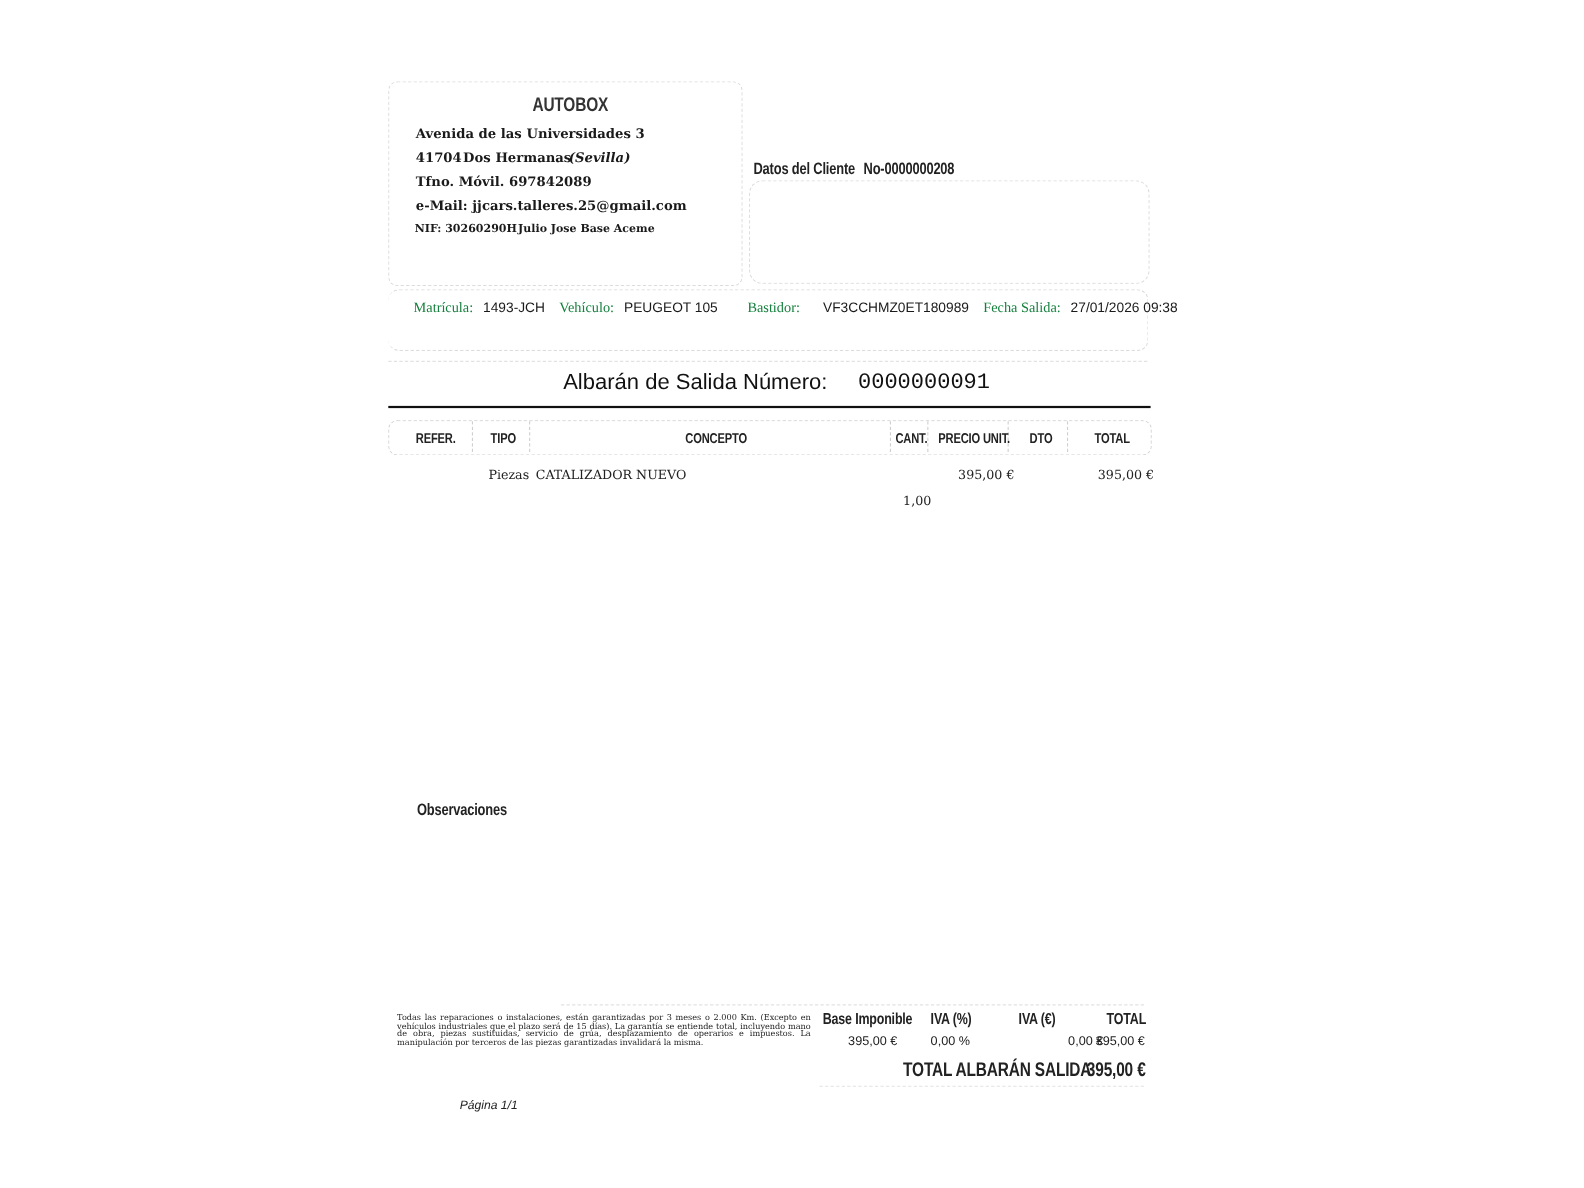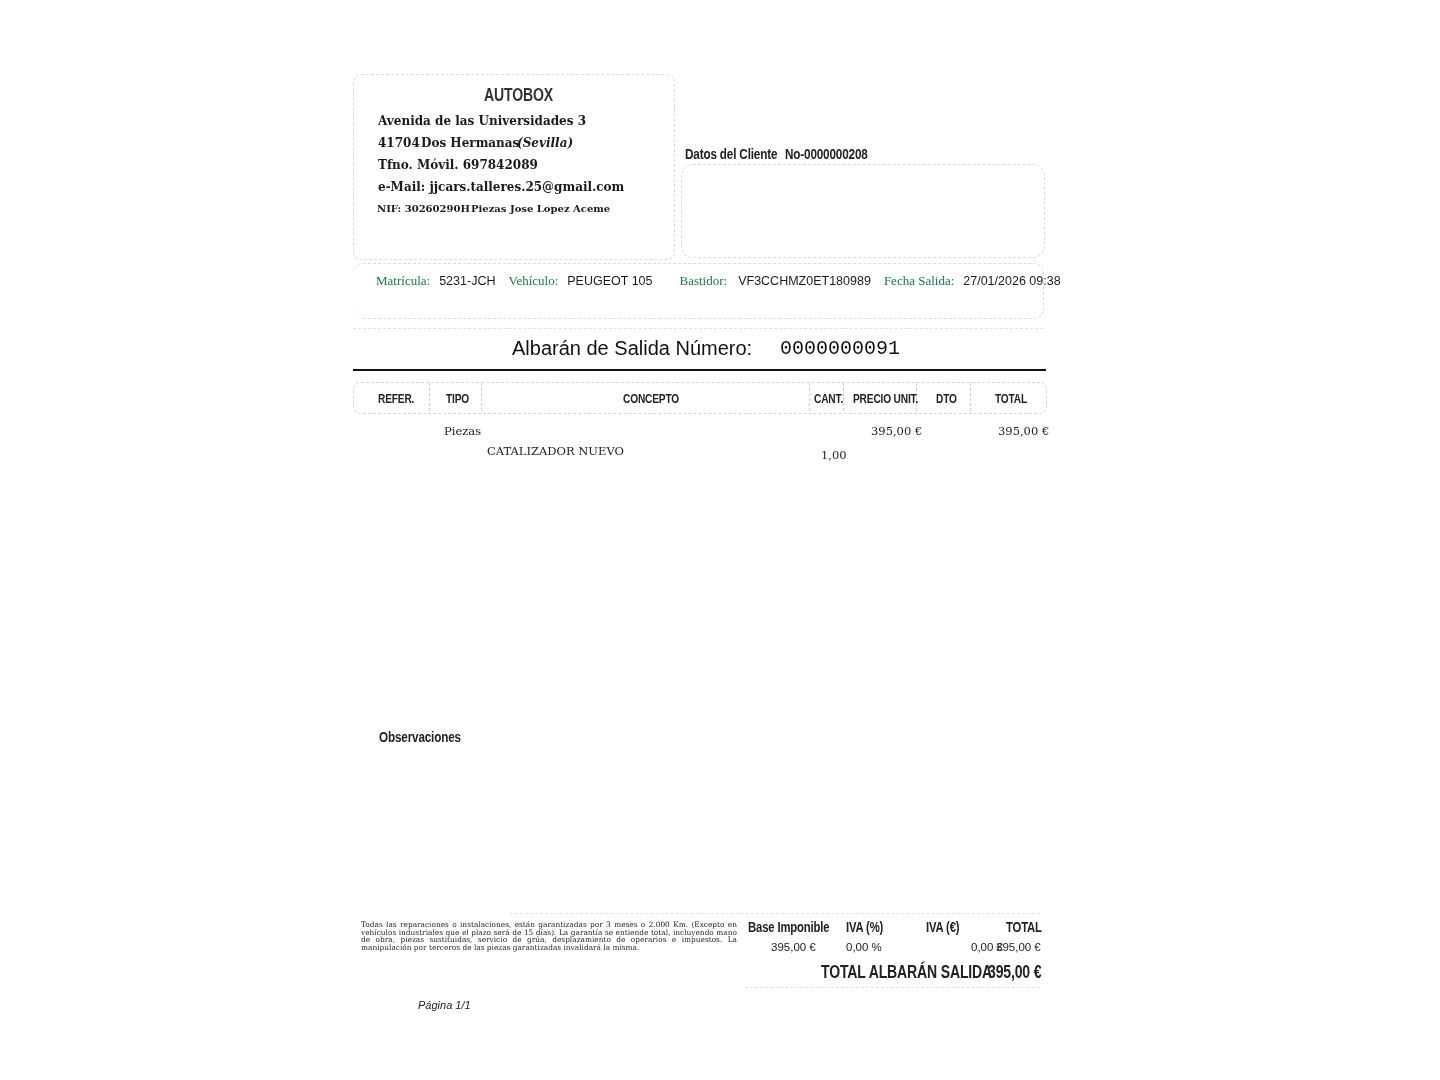--- a/index.html
+++ b/index.html
@@ -36,36 +36,36 @@
 
 <div class="abs company-box"></div>
 <div class="abs condensed company-name">AUTOBOX</div>
 <div class="abs serif addr" style="top:114px;">Avenida de las Universidades 3</div>
 <div class="abs serif addr" style="top:136px;">41704</div>
 <div class="abs serif addr" style="left:421px; top:136px;">Dos Hermanas</div>
 <div class="abs serif addr" style="left:517px; top:136px;font-style:italic;">(Sevilla)</div>
 <div class="abs serif addr" style="top:158px;">Tfno. Móvil. 697842089</div>
 <div class="abs serif addr" style="top:180px;">e-Mail: jjcars.talleres.25@gmail.com</div>
 <div class="abs serif addr" style="left:377px; top:203px; font-size:10px;">NIF:  30260290H</div>
-<div class="abs serif addr" style="left:471px; top:203px; font-size:10px;">Piezas Jose Lopez Aceme</div>
+<div class="abs serif addr" style="left:471px; top:203px; font-size:10px;">Julio Jose Base Aceme</div>
 
 <div class="abs condensed client-title">
   <span>Datos del Cliente</span>
   <span style="margin-left:6px;">No-0000000208</span>
 </div>
 <div class="abs client-box"></div>
 
 <div class="abs vehicle-box"></div>
 <div class="abs" style="left:376px; top:271px; white-space:nowrap;">
   <span class="veh-label">Matrícula:</span>
-  <span class="veh-val" style="margin-left:5px;">5231-JCH</span>
+  <span class="veh-val" style="margin-left:5px;">1493-JCH</span>
   <span class="veh-label" style="margin-left:9px;">Vehículo:</span>
   <span class="veh-val" style="margin-left:5px;">PEUGEOT 105</span>
   <span class="veh-label" style="margin-left:23px;">Bastidor:</span>
-  <span class="veh-val" style="margin-left:7px;">VF3CCHMZ0ET180989</span>
+  <span class="veh-val" style="margin-left:17px;">VF3CCHMZ0ET180989</span>
   <span class="veh-label" style="margin-left:9px;">Fecha Salida:</span>
   <span class="veh-val" style="margin-left:5px;">27/01/2026 09:38</span>
 </div>
 
 <div class="abs faint-line" style="left:353px; top:328px; width:690px;"></div>
 <div class="abs albaran-title">Albarán de Salida Número:</div>
 <div class="abs albaran-num">0000000091</div>
 <div class="abs rule"></div>
 
 <div class="abs table-header"></div>
@@ -79,21 +79,21 @@
 <div class="abs condensed th" style="left:378px;">REFER.</div>
 <div class="abs condensed th" style="left:446px;">TIPO</div>
 <div class="abs condensed th" style="left:623px;">CONCEPTO</div>
 <div class="abs condensed th" style="left:814px;">CANT.</div>
 <div class="abs condensed th" style="left:853px;">PRECIO UNIT.</div>
 <div class="abs condensed th" style="left:936px;">DTO</div>
 <div class="abs condensed th" style="left:995px;">TOTAL</div>
 
 <div>
   <div class="abs td serif" style="left:444px;">Piezas</div>
-  <div class="abs td serif" style="left:487px;margin-top:20px;">CATALIZADOR NUEVO</div>
+  <div class="abs td serif" style="left:487px;">CATALIZADOR NUEVO</div>
   <div class="abs td serif" style="left:821px;margin-top:24px;">1,00</div>
   <div class="abs td serif" style="left:871px;">395,00 €</div>
   <div class="abs td serif" style="left:998px;">395,00 €</div>
 </div>
 
 <div class="abs condensed observ">Observaciones</div>
 
 <div class="abs faint-line" style="left:510px; top:913px; width:530px;"></div>
 <div class="abs legal">Todas las reparaciones o instalaciones, están garantizadas por 3 meses o 2.000 Km. (Excepto en vehículos industriales que el plazo será de 15 días). La garantía se entiende total, incluyendo mano de obra, piezas sustituidas, servicio de grúa, desplazamiento de operarios e impuestos. La manipulación por terceros de las piezas garantizadas invalidará la misma.</div>
 

